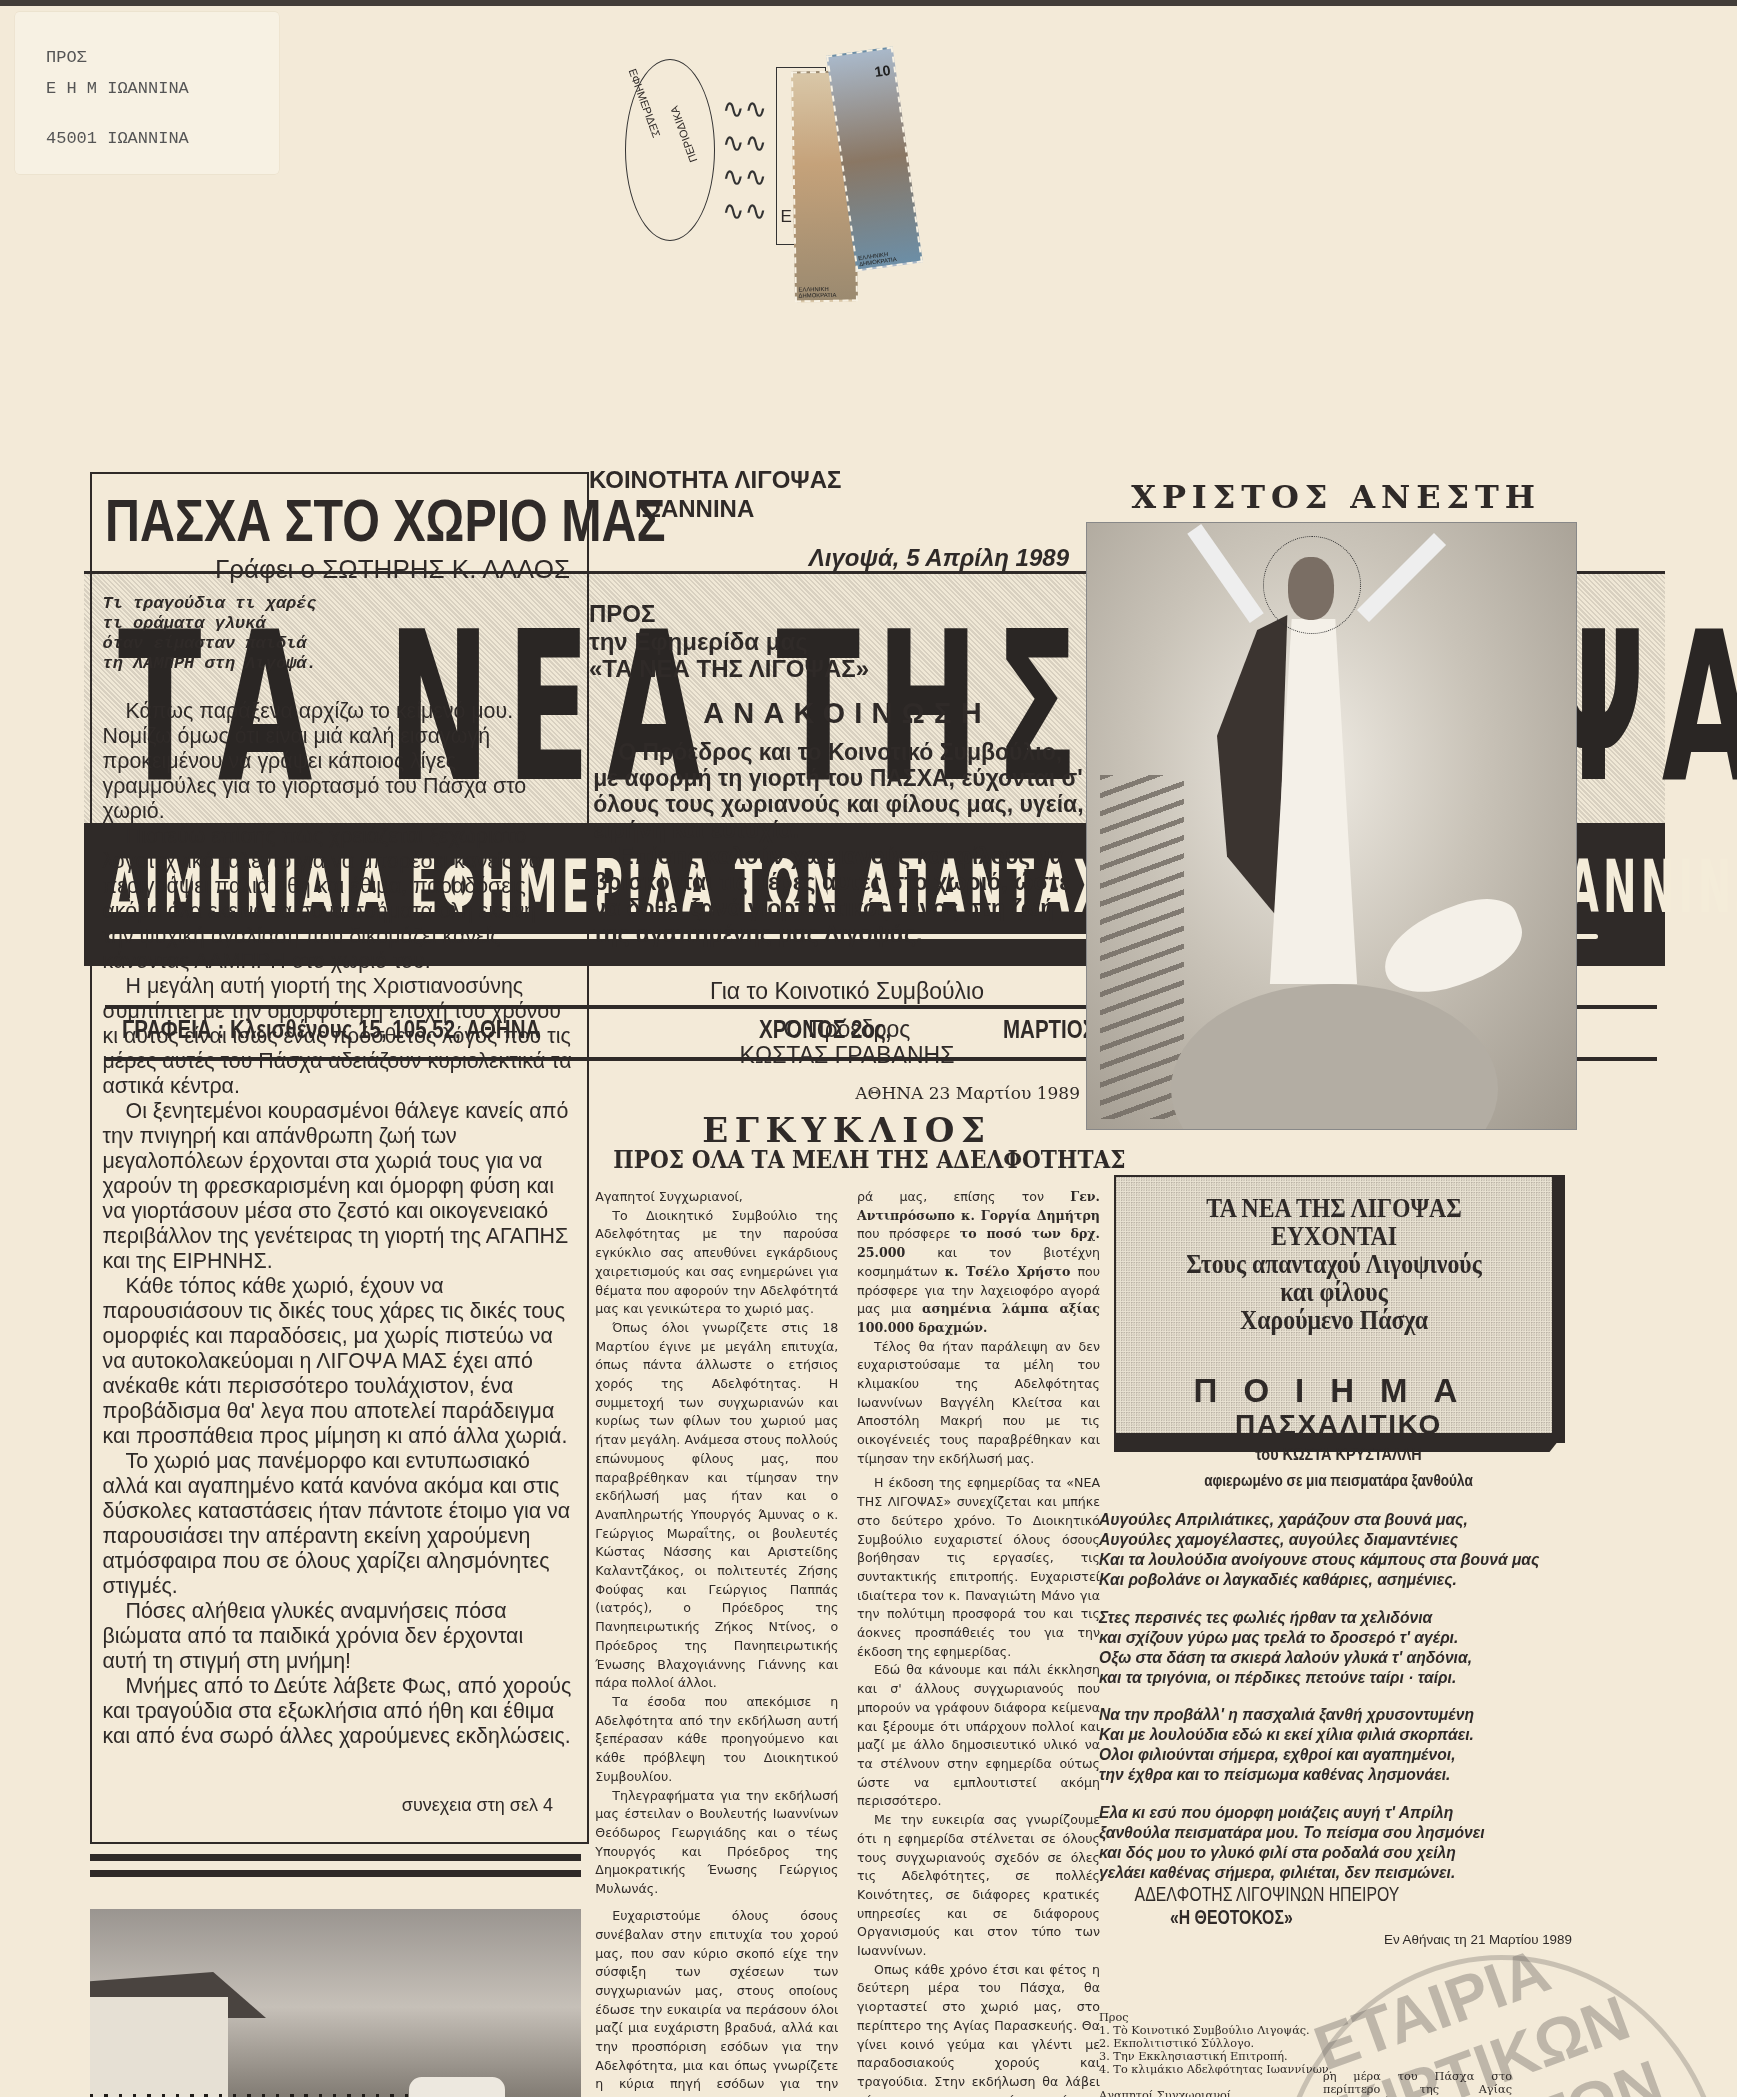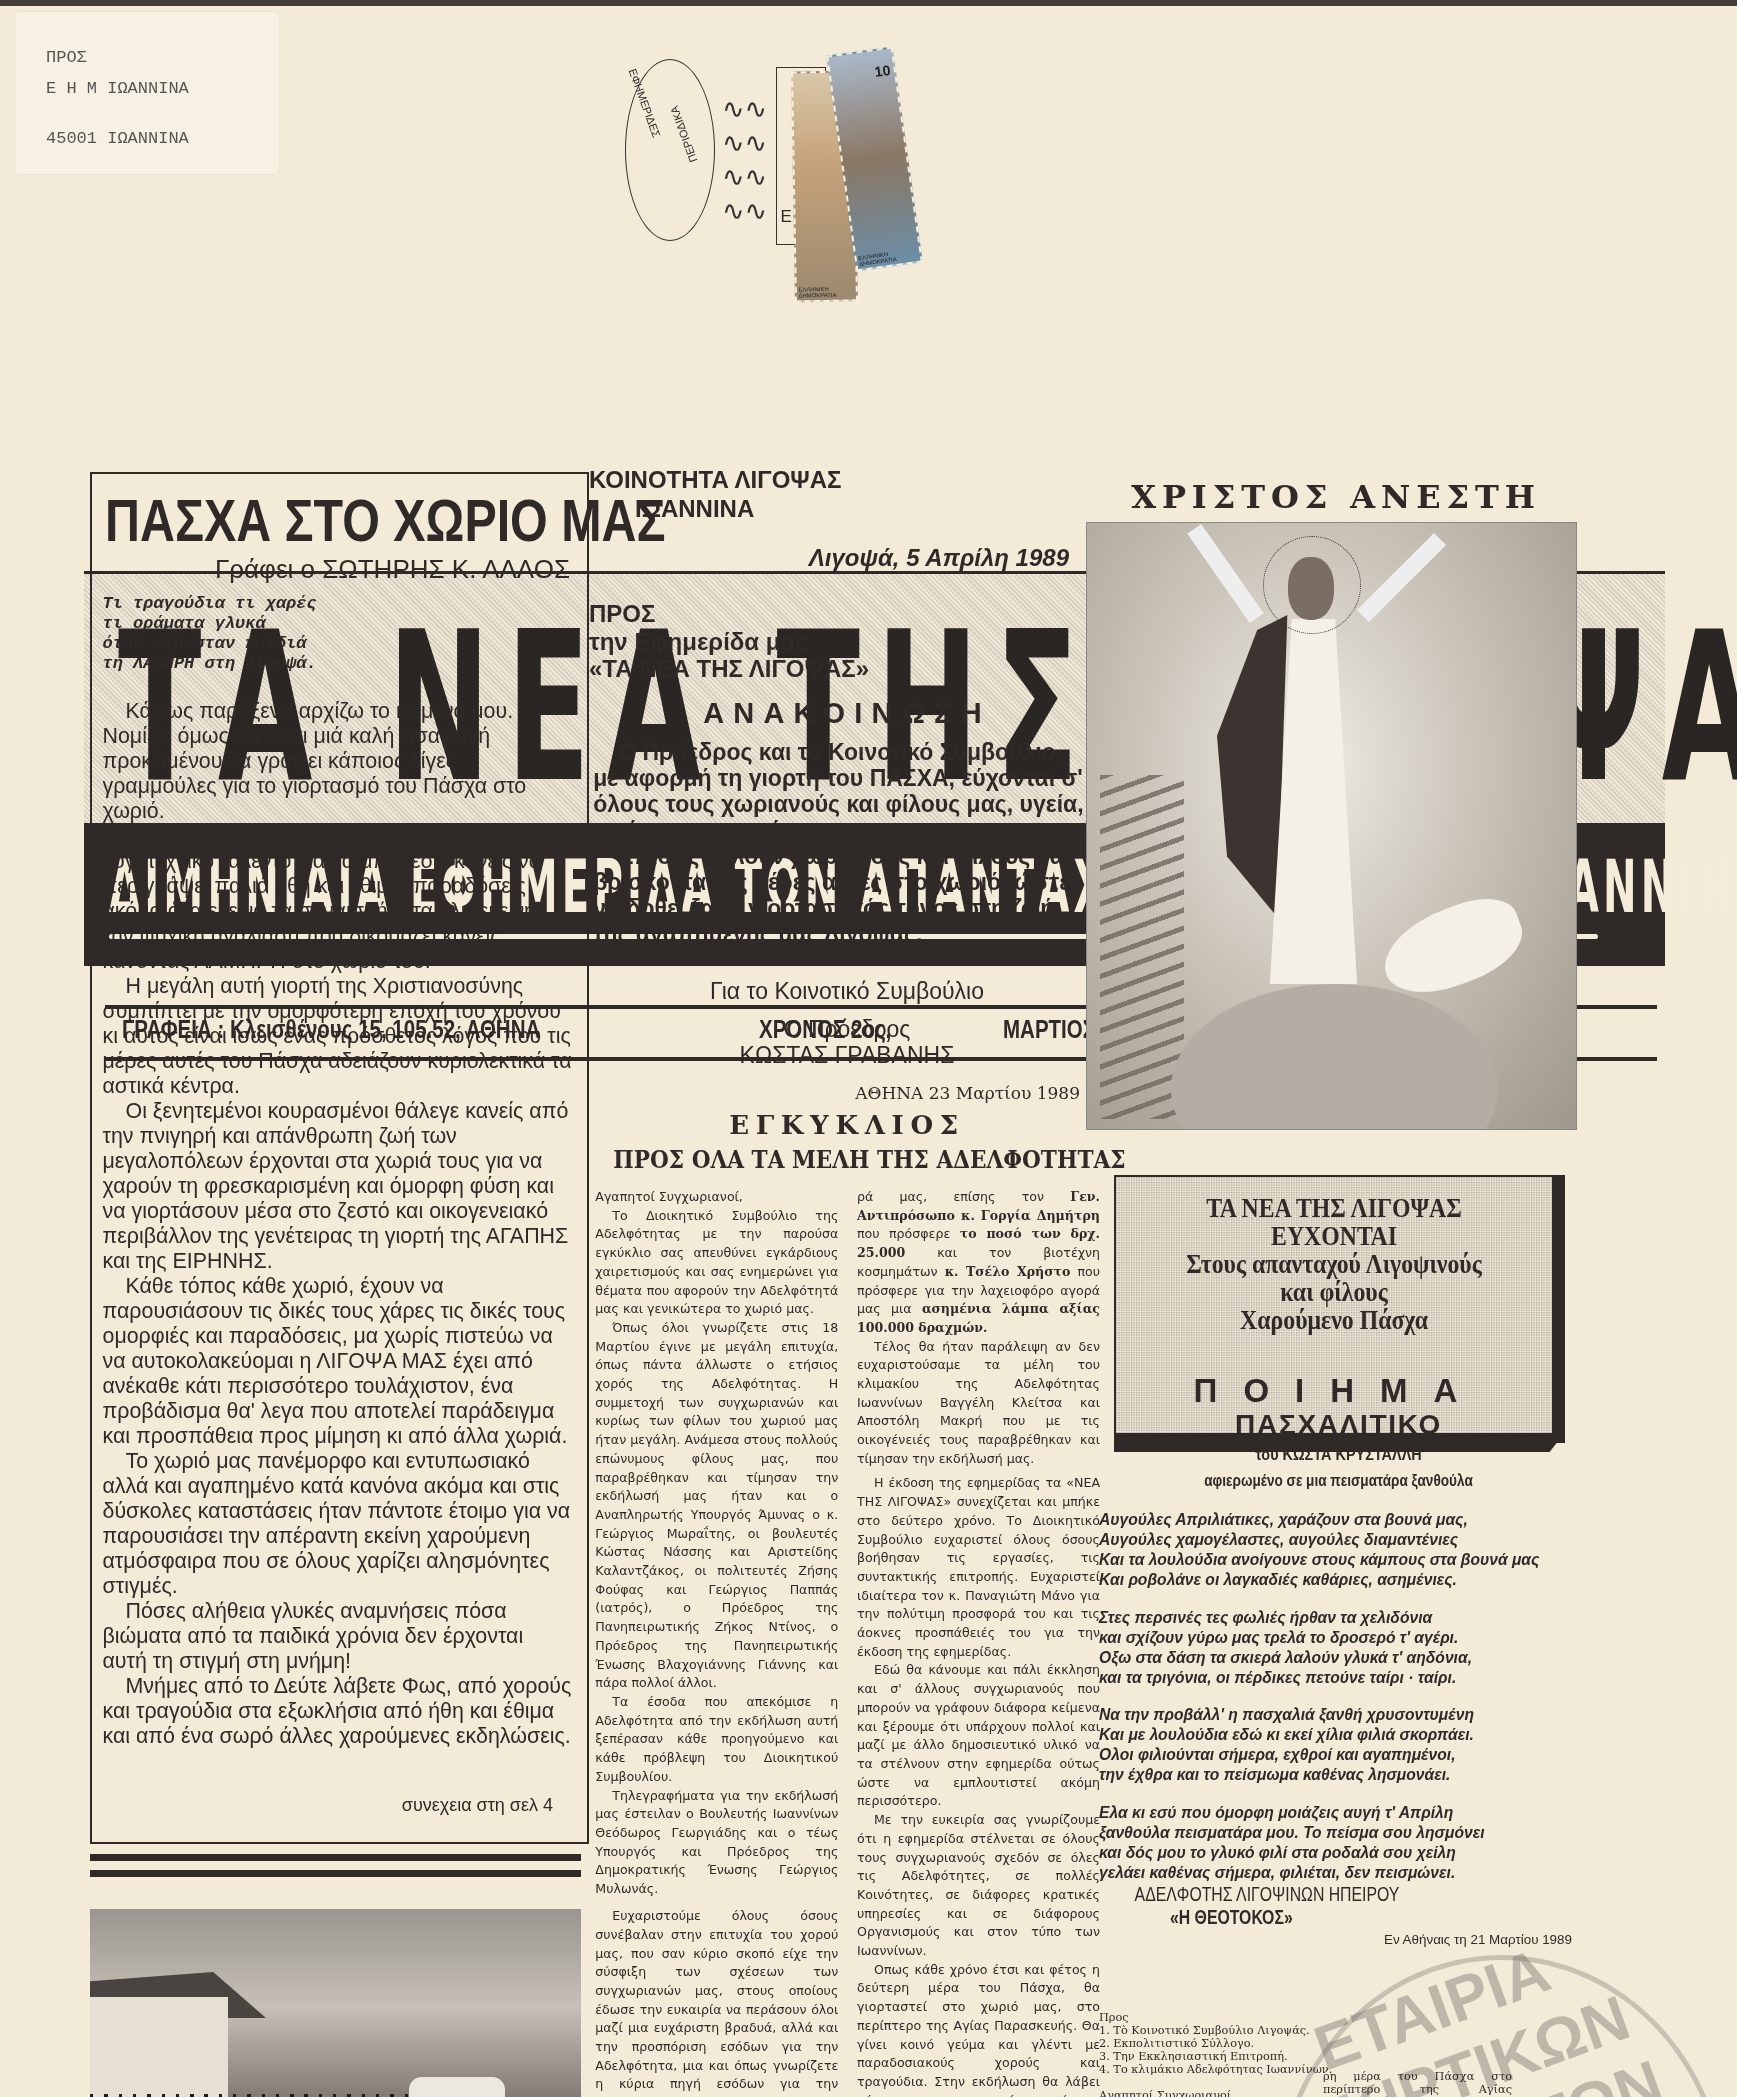--- a/index.html
+++ b/index.html
@@ -44,21 +44,21 @@
   .photo .car{position:absolute;left:319px;top:168px;width:96px;height:71px;background:#ede8df;border-radius:12.6px 12.6px 4.2px 4.2px;box-shadow:0 4.2px 0 #333;}
   
   .col2{left:589px;top:466px;width:516px;}
   .kh{font-size:24px;font-weight:bold;line-height:28.5px;}
   .kc{position:absolute;font-size:24px;white-space:nowrap;}
   .announce{position:absolute;left:0;top:231px;width:100%;text-align:center;font-size:29px;font-weight:bold;letter-spacing:9.2px;}
   .ann-body{position:absolute;left:4.2px;top:273px;width:499px;font-size:23px;font-weight:bold;line-height:26px;}
   .ann-body p{margin:0;text-indent:25px;}
   .sig{position:absolute;left:0;width:100%;text-align:center;font-size:23px;line-height:26px;}
   .date2{position:absolute;right:25px;top:617px;font-family:"DejaVu Serif",serif;font-size:17px;}
-  .egk{position:absolute;left:0;top:644px;width:100%;text-align:center;font-family:"DejaVu Serif",serif;font-weight:bold;font-size:26px;letter-spacing:6.7px;}
+  .egk{position:absolute;left:0;top:644px;width:100%;text-align:center;font-family:"DejaVu Serif",serif;font-weight:bold;font-size:34px;letter-spacing:6.7px;}
   .egk2{position:absolute;left:4.2px;top:680px;width:508px;text-align:center;font-family:"DejaVu Serif",serif;font-weight:bold;font-size:23.5px;transform:scaleX(0.92);transform-origin:center top;white-space:nowrap;}
   .cols{position:absolute;top:722px;width:243px;font-family:"DejaVu Sans",sans-serif;font-size:12.6px;line-height:18.7px;text-align:justify;}
   .cols p{margin:0;text-indent:17px;}
   .cols p.noind{text-indent:0;}
   .cols b{font-family:"DejaVu Serif",serif;}
   
   .xa{left:1082px;top:478px;width:508px;font-family:"DejaVu Serif",serif;font-weight:bold;font-size:32px;letter-spacing:5.9px;text-align:center;}
   .icon{left:1086px;top:522px;width:489px;height:606px;background:radial-gradient(ellipse at 45% 40%,#f0ece4 0%,#c9c3b8 45%,#9e978c 100%);border:0.8px solid #888;overflow:hidden;}
   .icon .halo{position:absolute;left:176px;top:12.6px;width:96px;height:96px;border-radius:50%;border:1.3px dotted #333;}
   .icon .head{position:absolute;left:201px;top:34px;width:46px;height:63px;border-radius:45%;background:#7a6e64;}

